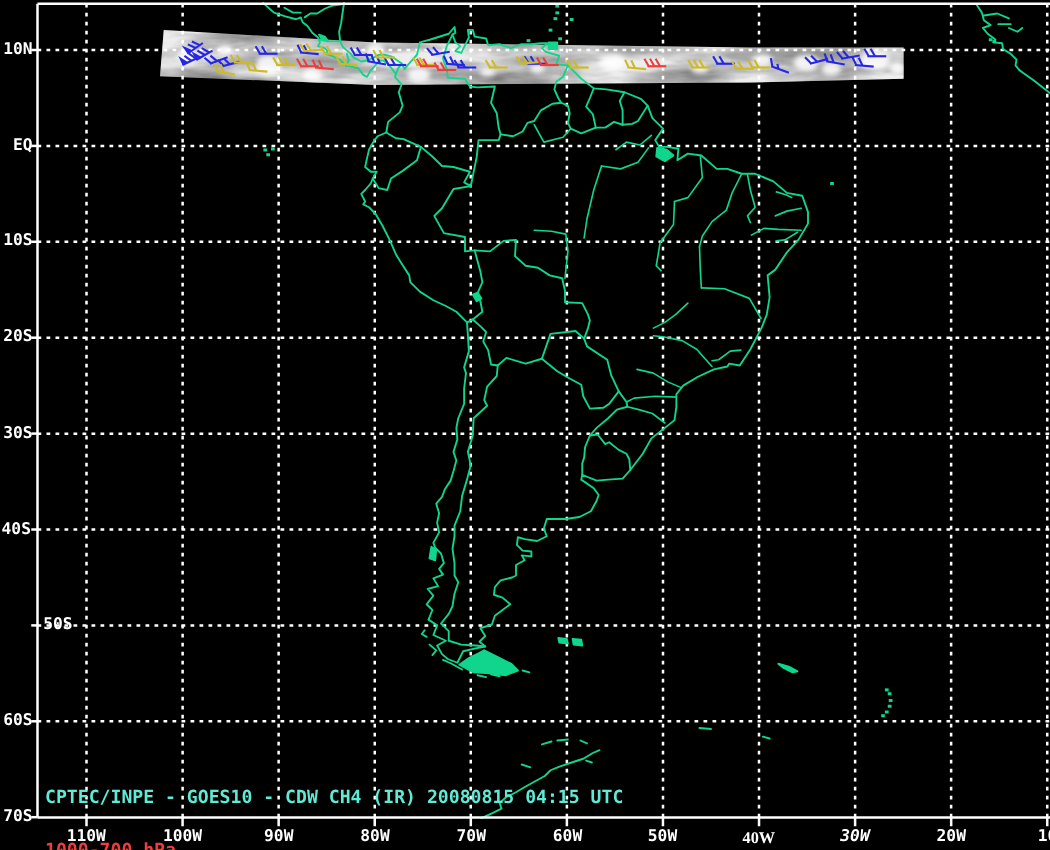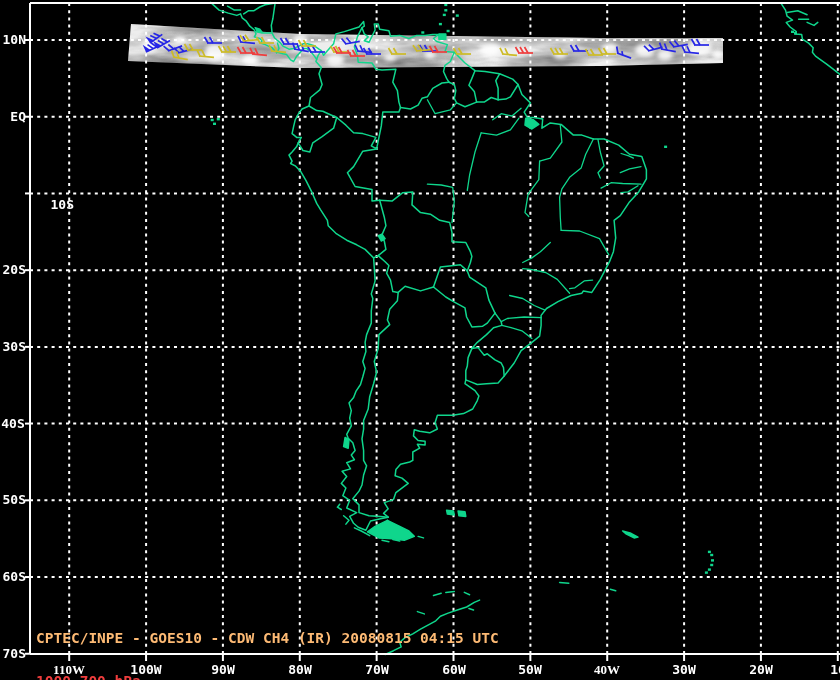--- a/index.html
+++ b/index.html
@@ -4,21 +4,21 @@
 <style>
   html,body{margin:0;padding:0;background:#000;}
   #stage{position:relative;width:840px;height:680px;background:#000;overflow:hidden;
          font-family:"DejaVu Sans Mono","Liberation Mono",monospace;}
   #chart-svg{position:absolute;left:0;top:0;}
   .axis-label{position:absolute;color:#fff;font-size:13px;font-weight:bold;line-height:14px;white-space:pre;}
   .lat-label{text-align:right;width:26px;left:0;}
   .lon-label{transform:translateX(-50%);}
   #title-block{position:absolute;left:36px;top:603px;font-size:14.5px;font-weight:bold;line-height:14px;white-space:pre;}
   .legend-row{height:14px;}
-  #product-title{color:#fdba74;height:15px;}
+  #product-title{color:#5eead4;height:15px;}
 </style>
 </head>
 <body>
 
 <div id="stage">
   <svg id="chart-svg" width="840" height="680">
     <defs>
       <clipPath id="stripClip">
           <polygon id="stripClipPoly" points="131,24 300,34 600,38 723,38 723,63 600,66 300,68 128,61"></polygon>
         </clipPath>
@@ -421,36 +421,36 @@
         <line x1="607.22" y1="654" x2="607.22" y2="661" stroke="#ffffff" stroke-width="2" fill="none"></line>
         <line x1="684.08" y1="654" x2="684.08" y2="661" stroke="#ffffff" stroke-width="2" fill="none"></line>
         <line x1="760.94" y1="654" x2="760.94" y2="661" stroke="#ffffff" stroke-width="2" fill="none"></line>
         <line x1="837.8000000000001" y1="654" x2="837.8000000000001" y2="661" stroke="#ffffff" stroke-width="2" fill="none"></line>
       </g>
   </svg>
 
   <div id="labels">
       <div class="axis-label lat-label" style="top: 33px;">10N</div>
       <div class="axis-label lat-label" style="top: 110px;">EQ</div>
-      <div class="axis-label lat-label" style="top: 198px; padding-left: 48px;">10S</div>
+      <div class="axis-label lat-label" style="top: 186px;">10S</div>
       <div class="axis-label lat-label" style="top: 263px;">20S</div>
       <div class="axis-label lat-label" style="top: 340px;">30S</div>
       <div class="axis-label lat-label" style="top: 417px; text-align: center;">40S</div>
-      <div class="axis-label lat-label" style="top: 493px;">50S</div>
+      <div class="axis-label lat-label" style="top: 493px; padding-left: 32px;">50S</div>
       <div class="axis-label lat-label" style="top: 570px; text-align: right;">60S</div>
       <div class="axis-label lat-label" style="top: 647px;">70S</div>
-      <div class="axis-label lon-label" style="left: 69px; top: 663px; font-family: Liberation Serif, serif;">110W</div>
+      <div class="axis-label lon-label" style="left: 69px; top: 663px;">110W</div>
       <div class="axis-label lon-label" style="left: 146px; top: 663px; text-align: center;">100W</div>
       <div class="axis-label lon-label" style="left: 223px; top: 663px;">90W</div>
       <div class="axis-label lon-label" style="left: 300px; top: 663px;">80W</div>
       <div class="axis-label lon-label" style="left: 377px; top: 663px;">70W</div>
       <div class="axis-label lon-label" style="left: 454px; top: 663px;">60W</div>
       <div class="axis-label lon-label" style="left: 530px; top: 663px; text-align: center;">50W</div>
       <div class="axis-label lon-label" style="left: 607px; top: 663px; font-family: Liberation Serif, serif;">40W</div>
-      <div class="axis-label lon-label" style="left: 684px; top: 663px;">30W</div>
+      <div class="axis-label lon-label" style="left: 684px; top: 663px; font-style: italic;">30W</div>
       <div class="axis-label lon-label" style="left: 761px; top: 663px;">20W</div>
       <div class="axis-label lon-label" style="left: 838px; top: 663px;">10</div>
     </div>
 
   <div id="title-block">
     <div id="product-title">CPTEC/INPE - GOES10 - CDW CH4 (IR) 20080815 04:15 UTC</div>
     <div class="legend-row" style="color: rgb(239, 61, 61);">1000-700 hPa</div>
     
     
   </div>

